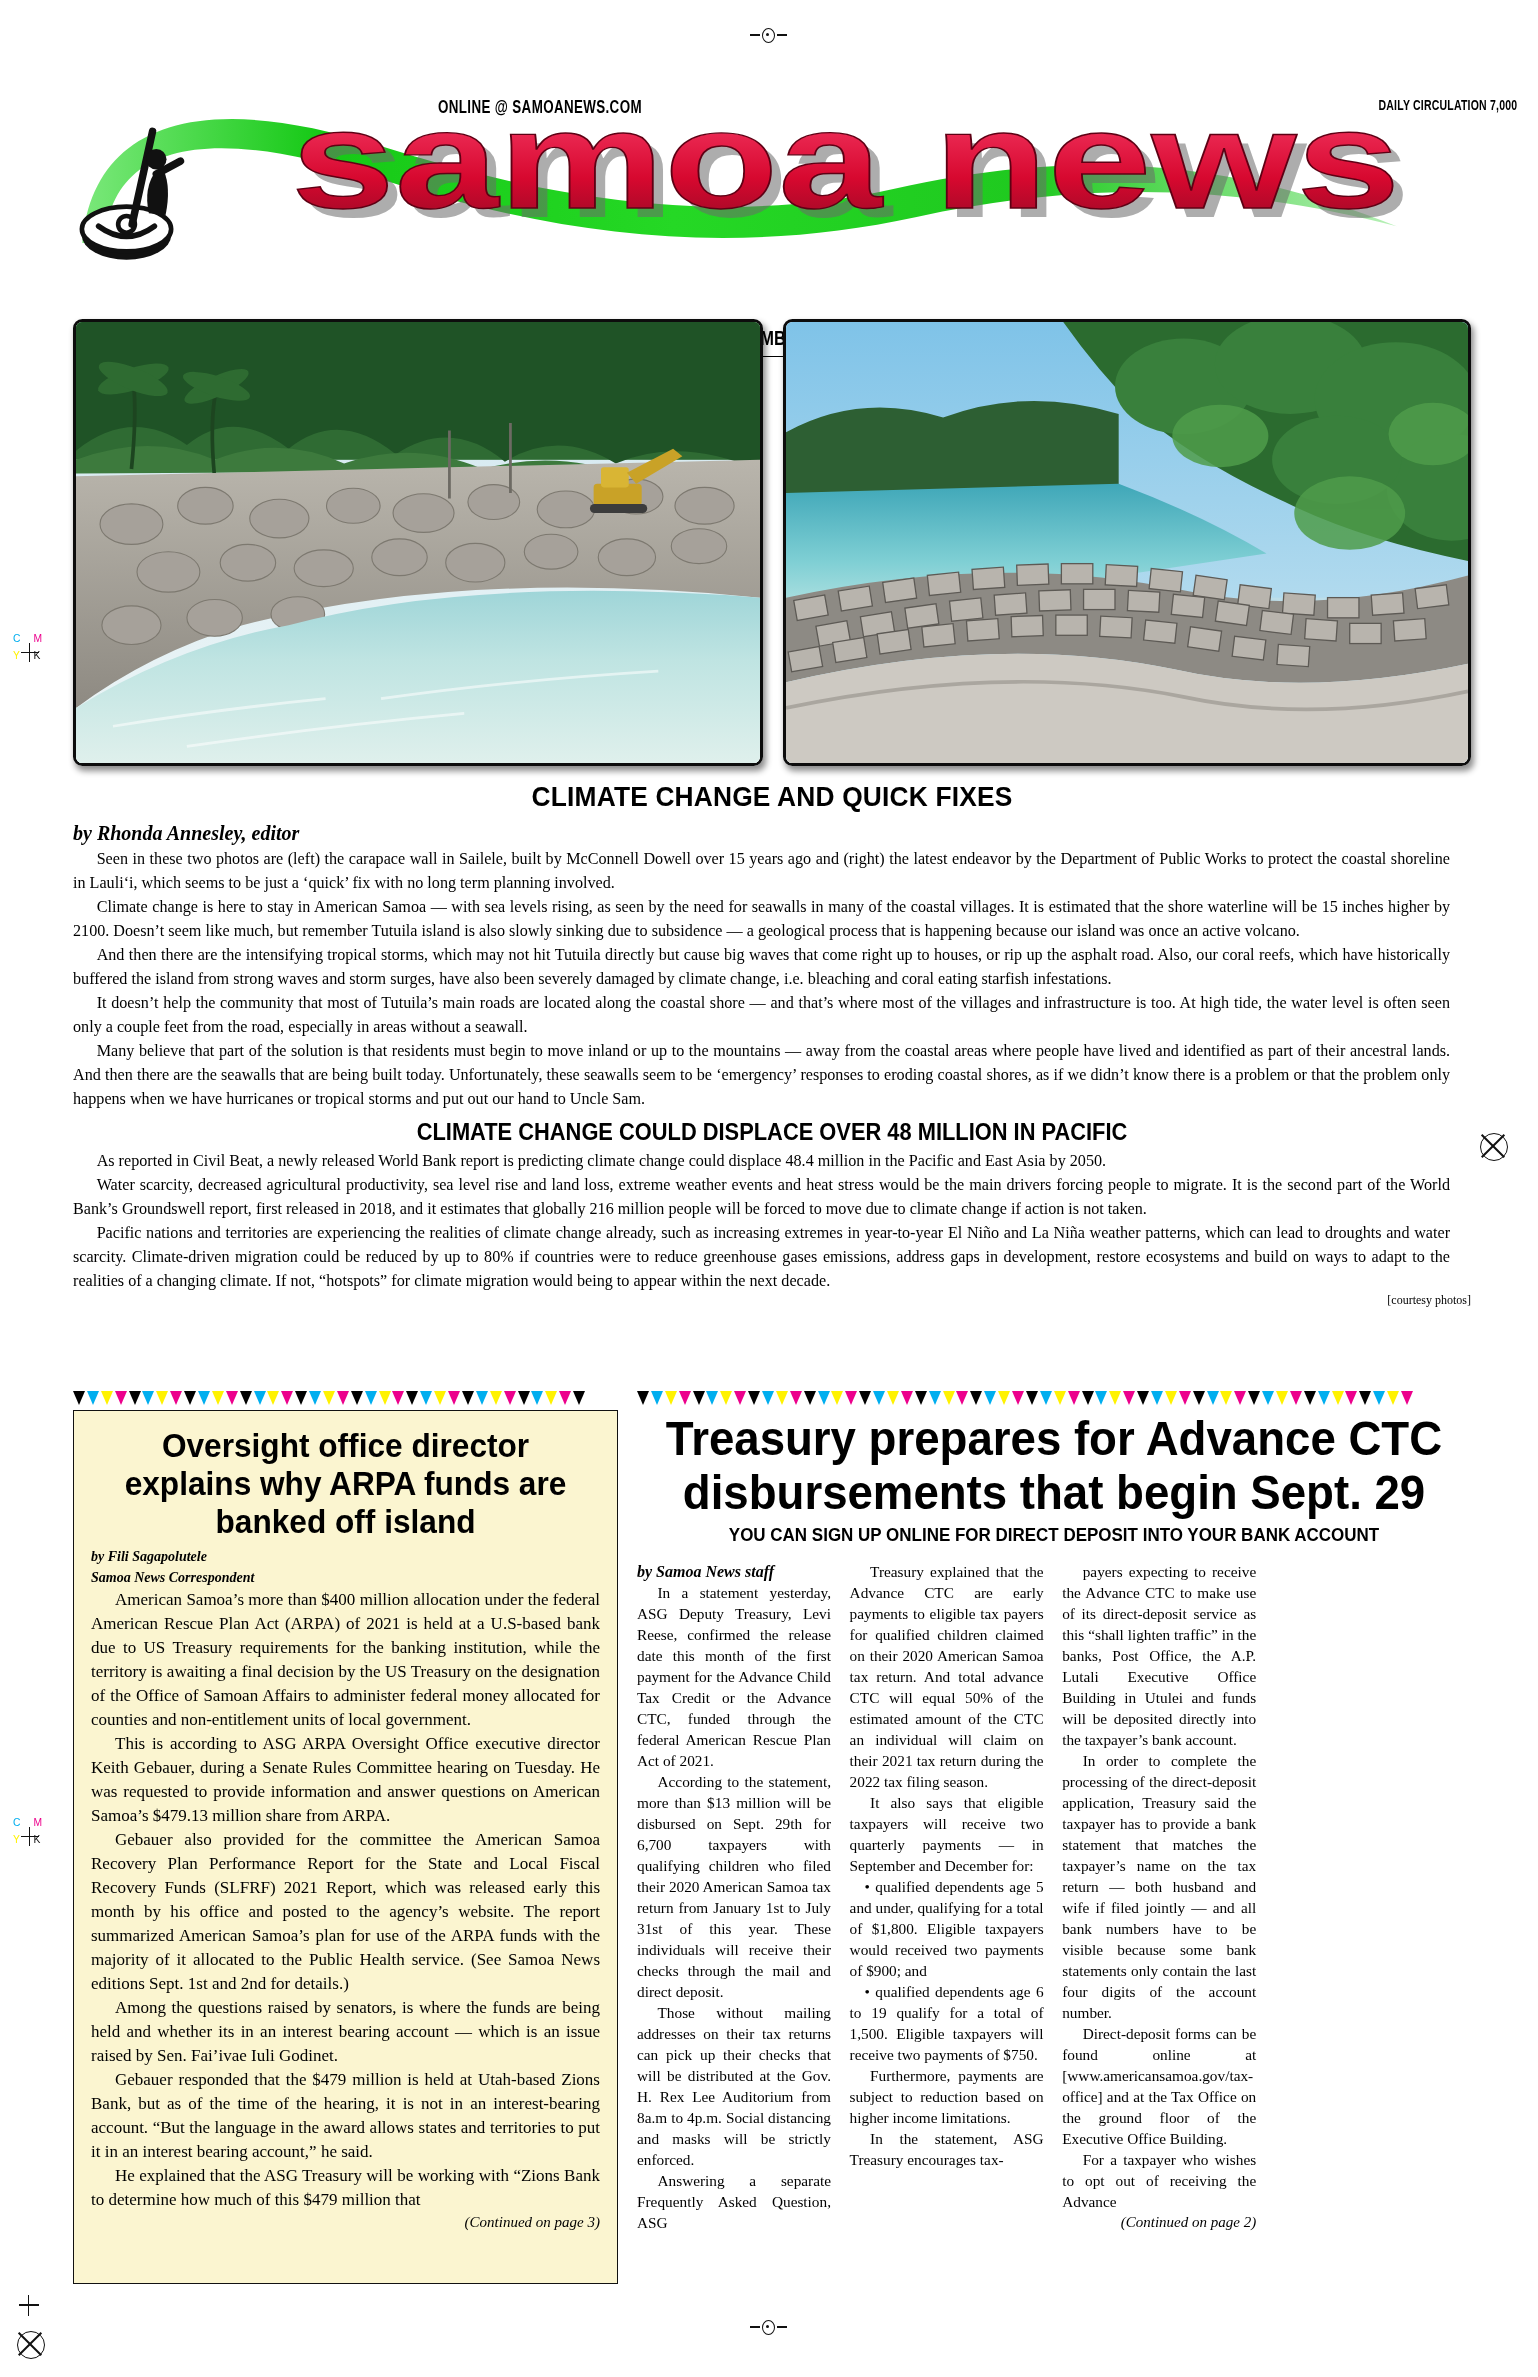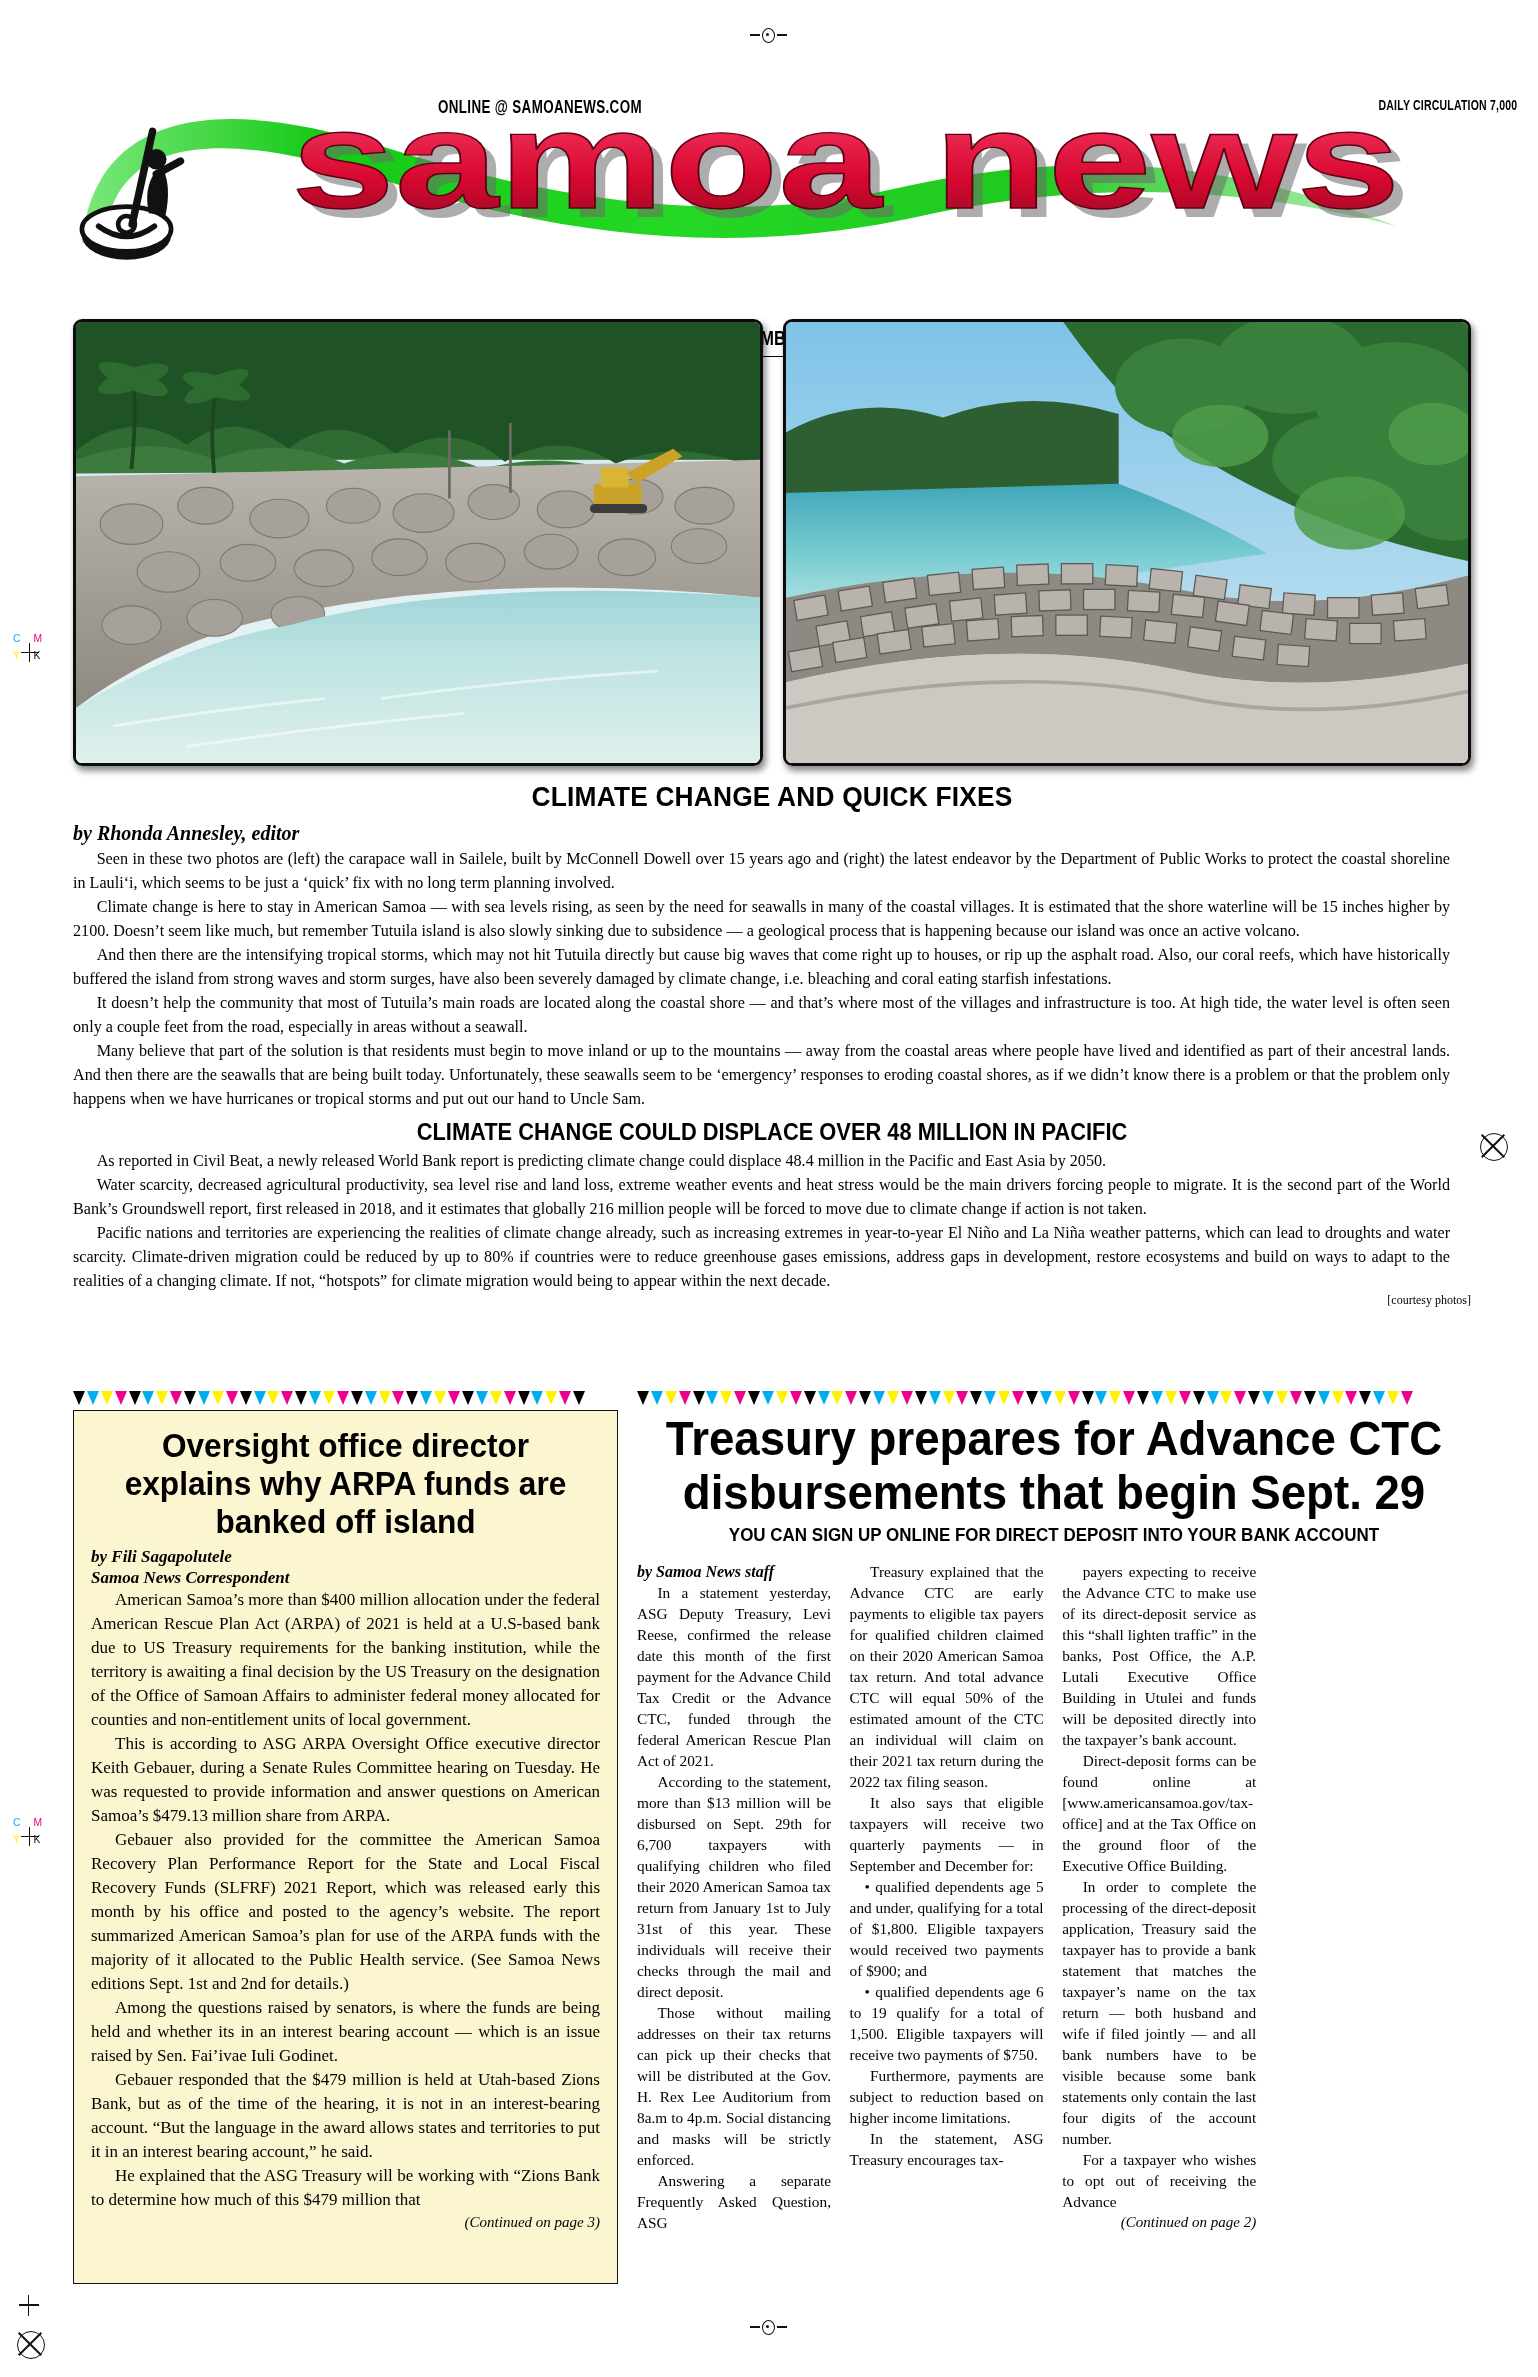--- a/index.html
+++ b/index.html
@@ -173,21 +173,21 @@
     text-align:center; color:#000; margin:1.9px 0 7.5px 0;
     transform:scaleX(0.93);
   }
   .boxart-sub {
     font-family:"Liberation Sans", sans-serif;
     font-weight:bold; font-size:17px; line-height:20.5px;
     text-align:center; color:#000; margin:0 0 13px 0;
   }
   .boxart-by {
     font-family:"Liberation Serif", serif;
-    font-weight:bold; font-style:italic; font-size:17px; line-height:20.5px;
+    font-weight:bold; font-style:italic; font-size:14px; line-height:20.5px;
     margin:0; color:#000;
   }
   .boxart-p {
     font-family:"Liberation Serif", serif;
     font-size:17px; line-height:24px;
     text-align:justify; text-indent:24px; margin:0; color:#000;
   }
   .cont-note {
     font-family:"Liberation Serif", serif;
     font-style:italic; font-size:15px; text-align:right; margin-top:1.9px;
@@ -632,21 +632,21 @@
       <div class="tcol">
         <p>Treasury explained that the Advance CTC are early payments to eligible tax payers for qualified children claimed on their 2020 American Samoa tax return. And total advance CTC will equal 50% of the estimated amount of the CTC an individual will claim on their 2021 tax return during the 2022 tax filing season.</p>
         <p>It also says that eligible taxpayers will receive two quarterly payments — in September and December for:</p>
         <p class="bullet">• qualified dependents age 5 and under, qualifying for a total of $1,800. Eligible taxpayers would received two payments of $900; and</p>
         <p class="bullet">• qualified dependents age 6 to 19 qualify for a total of 1,500. Eligible taxpayers will receive two payments of $750.</p>
         <p>Furthermore, payments are subject to reduction based on higher income limitations.</p>
         <p>In the statement, ASG Treasury encourages tax-</p>
       </div>
       <div class="tcol">
         <p>payers expecting to receive the Advance CTC to make use of its direct-deposit service as this “shall lighten traffic” in the banks, Post Office, the A.P. Lutali Executive Office Building in Utulei and funds will be deposited directly into the taxpayer’s bank account.</p>
+        <p>In order to complete the processing of the direct-deposit application, Treasury said the taxpayer has to provide a bank statement that matches the taxpayer’s name on the tax return — both husband and wife if filed jointly — and all bank numbers have to be visible because some bank statements only contain the last four digits of the account number.</p>
         <p>Direct-deposit forms can be found online at [www.americansamoa.gov/tax-office]  and at the Tax Office on the ground floor of the Executive Office Building.</p>
-        <p>In order to complete the processing of the direct-deposit application, Treasury said the taxpayer has to provide a bank statement that matches the taxpayer’s name on the tax return — both husband and wife if filed jointly — and all bank numbers have to be visible because some bank statements only contain the last four digits of the account number.</p>
         <p>For a taxpayer who wishes to opt out of receiving the Advance</p>
         <div class="cont-note">(Continued on page 2)</div>
       </div>
     </div>
   </div>
 </div>
 
 
 </body></html>

